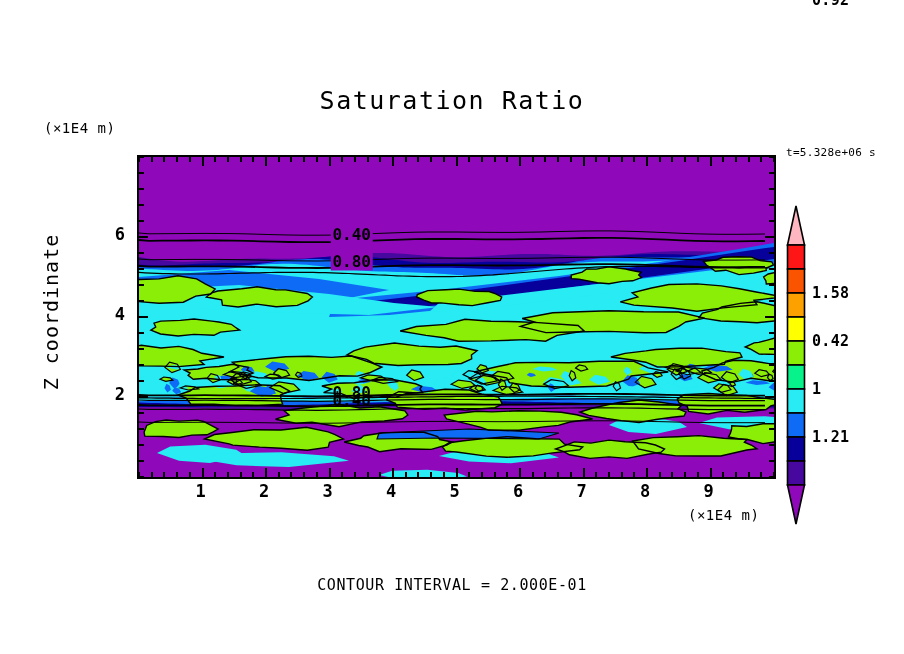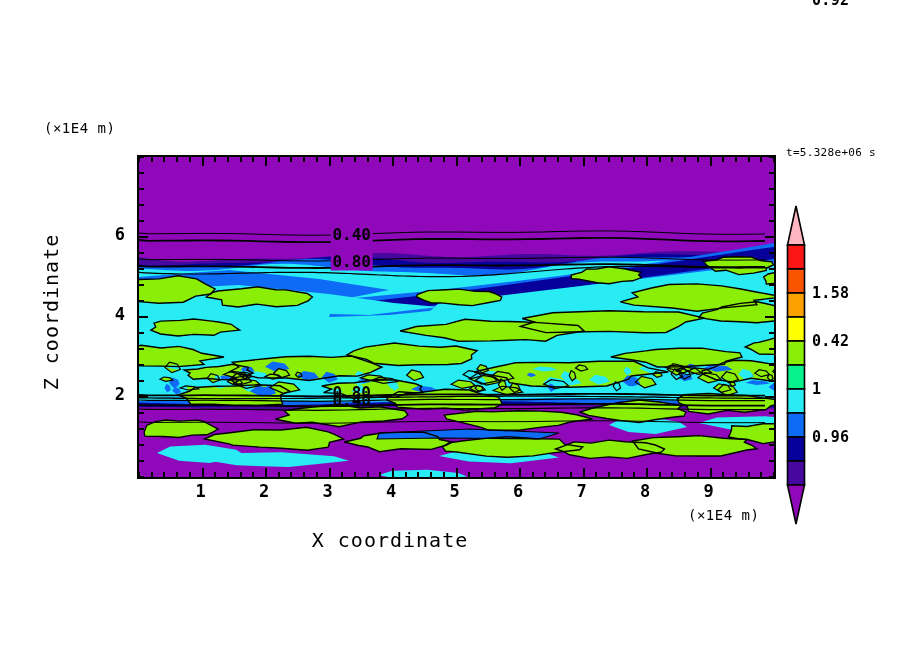--- a/index.html
+++ b/index.html
@@ -64,20 +64,21 @@
   .cb-lab{
     position:absolute;left:812px;font-size:15px;font-weight:bold;
     letter-spacing:0.3px;white-space:nowrap;margin-top:-9px;
   }
 </style>
 </head>
 <body>
 
 <div id="page">
 
+  <div class="plot-title">Saturation Ratio</div>
 
   <div class="z-units">(×1E4 m)</div>
 
   <div class="time-stamp">t=5.328e+06 s</div>
 
   <div id="plot-frame">
     <svg id="plot-canvas" viewBox="0 0 635 320" preserveAspectRatio="none">
       <defs>
         <clipPath id="plotclip">
             <rect x="0" y="0" width="635" height="320"></rect>
@@ -551,21 +552,20 @@
       <div class="xtick-lab" style="left: 645px;">8</div>
       <div class="xtick-lab" style="left: 708.5px;">9</div>
     </div>
   <div id="ytick-labels">
       <div class="ytick-lab" style="top: 395px;">2</div>
       <div class="ytick-lab" style="top: 315px;">4</div>
       <div class="ytick-lab" style="top: 235px;">6</div>
     </div>
 
   <div class="x-units">(×1E4 m)</div>
-  <div class="x-axis-title">X coordinate</div>
   <div class="y-axis-title">Z coordinate</div>
 
   <div id="colorbar">
       <svg width="24" height="320" viewBox="0 0 24 320">
         <polygon points="12,1 20.5,40 3.5,40" fill="#ffb6c1" stroke="#000" stroke-width="1.6"></polygon>
         <rect x="3.5" y="40" width="17" height="24" fill="#fe1616" stroke="#000" stroke-width="1.6"></rect>
         <rect x="3.5" y="64" width="17" height="24" fill="#fb5400" stroke="#000" stroke-width="1.6"></rect>
         <rect x="3.5" y="88" width="17" height="24" fill="#fda100" stroke="#000" stroke-width="1.6"></rect>
         <rect x="3.5" y="112" width="17" height="24" fill="#ffff00" stroke="#000" stroke-width="1.6"></rect>
         <rect x="3.5" y="136" width="17" height="24" fill="#8bee07" stroke="#000" stroke-width="1.6"></rect>
@@ -574,17 +574,18 @@
         <rect x="3.5" y="208" width="17" height="24" fill="#0d6bf6" stroke="#000" stroke-width="1.6"></rect>
         <rect x="3.5" y="232" width="17" height="24" fill="#07009b" stroke="#000" stroke-width="1.6"></rect>
         <rect x="3.5" y="256" width="17" height="24" fill="#46089f" stroke="#000" stroke-width="1.6"></rect>
         <polygon points="3.5,280 20.5,280 12,319" fill="#8f09ba" stroke="#000" stroke-width="1.6"></polygon>
       </svg>
     </div>
   <div id="colorbar-labels">
       <div class="cb-lab" style="top: 293px;">1.58</div>
       <div class="cb-lab" style="top: 341px;">0.42</div>
       <div class="cb-lab" style="top: 389px;">1</div>
-      <div class="cb-lab" style="top: 437px;">0.96</div>
+      <div class="cb-lab" style="top: 437px;">1.21</div>
       <div class="cb-lab">0.92</div>
     </div>
 
+  <div class="footer-note">CONTOUR INTERVAL = 2.000E-01</div>
 </div>
 
 </body></html>

